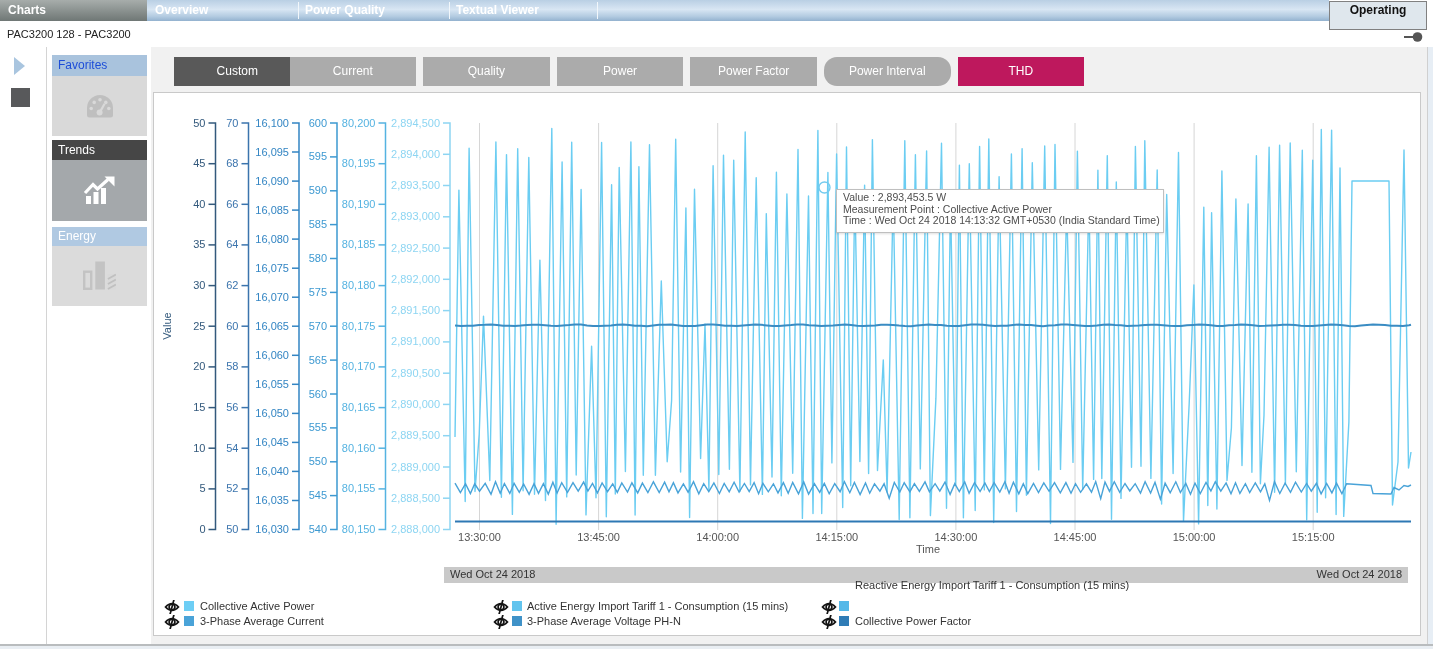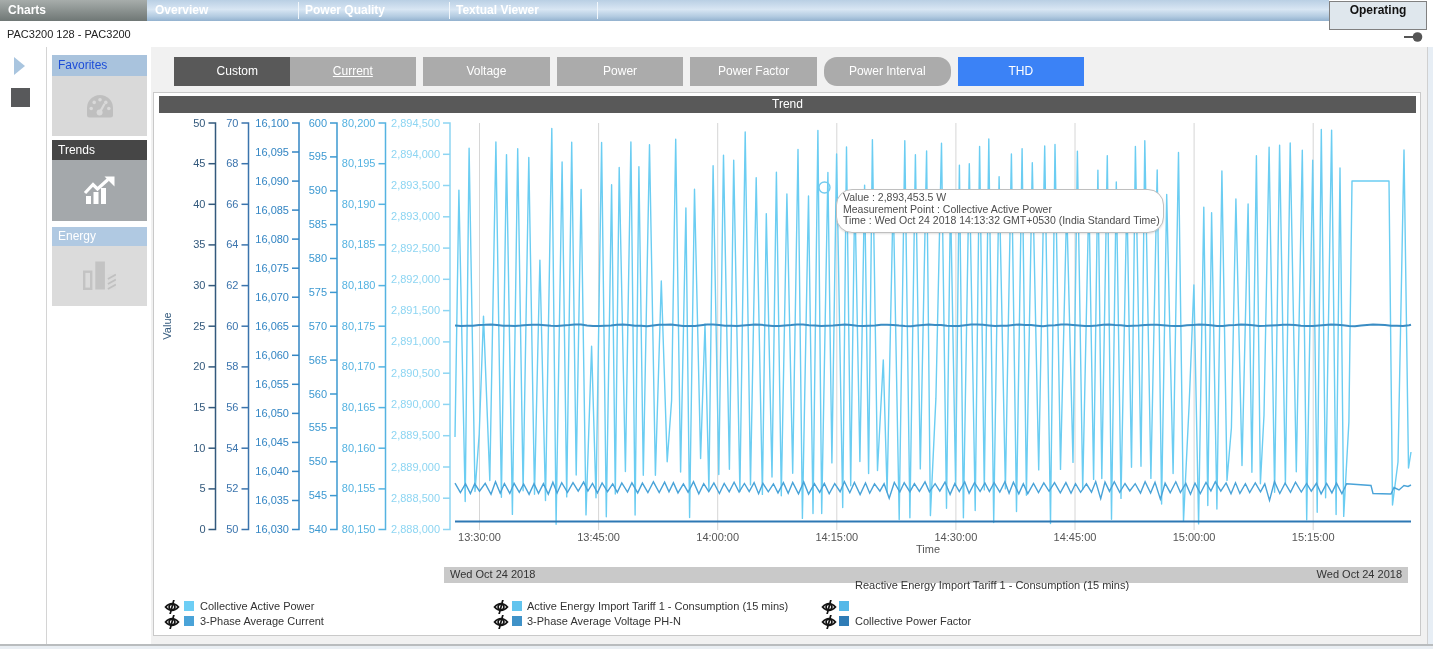--- a/index.html
+++ b/index.html
@@ -56,29 +56,28 @@
       <svg width="33" height="29" viewBox="0 0 33 29" style="display:block">
         <rect x="1.2" y="10.7" width="7" height="17.1" fill="none" stroke="#c3c3c3" stroke-width="2.4"></rect>
         <rect x="12.3" y="0.5" width="9.6" height="28" fill="#c3c3c3"></rect>
         <rect x="24.9" y="13" width="8" height="15.5" fill="#d9d9d9"></rect>
         <path d="M24.9,18 l8,-4.5 M24.9,23 l8,-4.5 M24.9,28 l8,-4.5" fill="none" stroke="#c0c0c0" stroke-width="1.8"></path>
       </svg>
     </div>
 
 <div style="position:absolute;left:151px;top:47px;width:1276px;height:597px;background:#f1f1f1;"></div>
 <div style="position:absolute;left:156.0px;top:57px;width:126.5px;height:28.5px;background:#595959;color:#fff;font-size:12px;display:flex;align-items:center;justify-content:center;margin-left:18px;">Custom</div>
-<div style="position:absolute;left:289.6px;top:57px;width:126.5px;height:28.5px;background:#ababab;color:#fff;font-size:12px;display:flex;align-items:center;justify-content:center;text-decoration:underline;">Current</div>
-<div style="position:absolute;left:423.2px;top:57px;width:126.5px;height:28.5px;background:#ababab;color:#fff;font-size:12px;display:flex;align-items:center;justify-content:center;">Voltage</div>
+<div style="position:absolute;left:289.6px;top:57px;width:126.5px;height:28.5px;background:#ababab;color:#fff;font-size:12px;display:flex;align-items:center;justify-content:center;">Current</div>
+<div style="position:absolute;left:423.2px;top:57px;width:126.5px;height:28.5px;background:#ababab;color:#fff;font-size:12px;display:flex;align-items:center;justify-content:center;">Quality</div>
 <div style="position:absolute;left:556.8px;top:57px;width:126.5px;height:28.5px;background:#ababab;color:#fff;font-size:12px;display:flex;align-items:center;justify-content:center;">Power</div>
 <div style="position:absolute;left:690.4px;top:57px;width:126.5px;height:28.5px;background:#ababab;color:#fff;font-size:12px;display:flex;align-items:center;justify-content:center;">Power Factor</div>
 <div style="position:absolute;left:824.0px;top:57px;width:126.5px;height:28.5px;background:#ababab;color:#fff;font-size:12px;display:flex;align-items:center;justify-content:center;border-radius:13px;">Power Interval</div>
-<div style="position:absolute;left:957.6px;top:57px;width:126.5px;height:28.5px;background:#3b82f6;color:#fff;font-size:12px;display:flex;align-items:center;justify-content:center;">THD</div>
+<div style="position:absolute;left:957.6px;top:57px;width:126.5px;height:28.5px;background:#be185d;color:#fff;font-size:12px;display:flex;align-items:center;justify-content:center;">THD</div>
 
 <div style="position:absolute;left:152.5px;top:91.5px;width:1268px;height:544.5px;background:#fff;border:1px solid #c9c9c9;"></div>
-<div style="position:absolute;left:159px;top:96px;width:1257px;height:17px;background:#595959;color:#fff;font-size:12px;text-align:center;line-height:17px;">Trend</div>
 
 <svg style="position:absolute;left:0;top:0;" width="1433" height="649" viewBox="0 0 1433 649">
 <line x1="479.5" y1="123.0" x2="479.5" y2="530" stroke="#d6d6d6" stroke-width="1"></line>
 <line x1="598.6" y1="123.0" x2="598.6" y2="530" stroke="#d6d6d6" stroke-width="1"></line>
 <line x1="717.7" y1="123.0" x2="717.7" y2="530" stroke="#d6d6d6" stroke-width="1"></line>
 <line x1="836.8" y1="123.0" x2="836.8" y2="530" stroke="#d6d6d6" stroke-width="1"></line>
 <line x1="955.9" y1="123.0" x2="955.9" y2="530" stroke="#d6d6d6" stroke-width="1"></line>
 <line x1="1075.0" y1="123.0" x2="1075.0" y2="530" stroke="#d6d6d6" stroke-width="1"></line>
 <line x1="1194.1" y1="123.0" x2="1194.1" y2="530" stroke="#d6d6d6" stroke-width="1"></line>
 <line x1="1313.2" y1="123.0" x2="1313.2" y2="530" stroke="#d6d6d6" stroke-width="1"></line>
@@ -241,21 +240,21 @@
 <polyline points="455.0,483.1 460.4,492.6 465.5,483.7 470.4,493.5 474.7,483.8 479.5,491.2 485.2,483.4 491.0,494.3 495.5,481.7 500.2,493.2 504.4,483.5 509.8,493.4 514.1,483.3 519.3,492.3 523.6,484.0 529.1,494.4 534.0,483.6 538.5,493.4 543.4,483.7 548.3,494.1 552.9,482.2 557.1,493.0 561.7,482.7 567.5,492.4 573.0,482.7 578.2,491.2 583.6,482.1 587.9,491.1 592.5,483.5 597.4,492.9 602.1,482.9 607.5,491.6 612.7,483.9 617.3,492.4 621.8,483.0 627.5,492.0 631.9,482.8 637.7,492.9 642.4,483.1 647.9,492.6 653.4,481.8 659.2,492.6 664.6,482.1 669.0,491.9 673.4,482.6 678.0,492.9 683.4,483.8 688.1,492.2 693.5,481.6 698.8,493.8 703.7,483.6 708.8,491.7 713.9,482.9 719.4,493.5 724.2,483.4 729.2,491.8 734.1,482.3 739.1,492.1 744.4,483.5 749.2,491.6 754.1,482.6 758.6,493.7 762.9,483.3 768.3,491.8 773.4,483.8 778.0,492.9 783.4,482.7 788.2,493.3 792.7,482.5 798.5,493.8 803.7,481.9 808.6,494.1 814.4,483.6 819.7,492.3 824.3,483.4 829.2,493.8 834.7,483.7 840.1,491.7 844.4,481.6 849.8,492.7 854.4,482.4 860.1,494.5 865.5,482.9 869.7,493.2 874.5,483.9 879.9,491.2 884.1,483.7 889.2,498.3 894.3,482.5 899.8,492.0 904.2,482.8 909.9,491.9 914.4,483.7 919.4,491.4 925.0,481.9 929.4,491.9 935.1,483.7 939.8,491.1 945.0,482.1 950.1,494.4 954.8,483.6 959.3,491.5 964.7,481.8 969.1,493.2 974.5,482.6 980.1,491.5 984.9,482.9 989.4,491.5 994.1,482.7 999.8,492.1 1004.9,481.7 1009.1,493.2 1013.4,482.2 1018.8,493.7 1023.3,483.6 1027.8,493.6 1033.5,483.4 1038.5,492.5 1043.8,482.9 1049.1,491.3 1054.5,482.6 1060.3,492.9 1065.9,482.6 1071.0,493.2 1075.5,483.7 1080.6,492.3 1086.4,483.9 1091.5,492.2 1095.7,481.6 1100.7,498.6 1105.0,482.1 1109.5,491.4 1114.3,481.8 1119.7,492.4 1125.0,483.5 1129.8,491.0 1135.2,483.7 1140.5,493.1 1145.1,481.7 1150.6,493.0 1155.0,482.2 1160.4,499.1 1165.1,483.2 1170.2,492.7 1175.8,481.8 1180.4,492.5 1185.8,483.4 1190.5,494.2 1195.0,483.1 1200.3,493.5 1206.0,482.5 1210.9,491.1 1215.3,481.8 1220.8,491.1 1226.1,482.9 1231.0,493.8 1235.5,482.8 1239.9,493.4 1245.4,483.7 1249.7,492.5 1255.3,483.0 1260.5,491.9 1264.8,483.8 1269.5,500.4 1274.5,481.6 1279.8,493.5 1285.1,483.2 1290.5,492.3 1295.5,482.2 1301.3,492.0 1306.6,483.5 1311.3,491.1 1316.4,483.3 1321.1,493.9 1326.6,483.4 1331.9,492.9 1336.5,483.2 1341.9,493.7 1346.6,483.8 1350.0,484.0 1371.0,485.5 1373.0,493.5 1391.0,494.0 1394.0,487.5 1399.0,490.0 1404.0,485.5 1408.0,486.5 1411.0,485.0" fill="none" stroke="#49a3d8" stroke-width="1.4"></polyline>
 <polyline points="455.0,521.5 1411.0,521.5" fill="none" stroke="#2e78b4" stroke-width="1.8"></polyline>
 <circle cx="824.5" cy="187.5" r="5.5" fill="none" stroke="#74cbee" stroke-width="1.4"></circle>
 </svg>
 
 <div style="position:absolute;left:444px;top:567px;width:964px;height:15.5px;background:#c9c9c9;font-size:11px;color:#333;line-height:15.5px;">
 <span style="position:absolute;left:6px;">Wed Oct 24 2018</span>
 <span style="position:absolute;right:6px;">Wed Oct 24 2018</span>
 </div>
 
-<div style="position:absolute;left:836px;top:189px;width:328px;height:44px;background:#fff;border:1px solid #bfbfbf;border-radius:16px;box-shadow:0 1px 2px rgba(0,0,0,0.12);font-size:10.5px;color:#4d4d4d;line-height:11.5px;padding:2px 0 0 6px;">
+<div style="position:absolute;left:836px;top:189px;width:328px;height:44px;background:#fff;border:1px solid #bfbfbf;border-radius:0;box-shadow:0 1px 2px rgba(0,0,0,0.12);font-size:10.5px;color:#4d4d4d;line-height:11.5px;padding:2px 0 0 6px;">
 <div style="white-space:nowrap;">Value : 2,893,453.5 W</div>
 <div style="white-space:nowrap;">Measurement Point : Collective Active Power</div>
 <div style="white-space:nowrap;">Time : Wed Oct 24 2018 14:13:32 GMT+0530 (India Standard Time)</div>
 </div>
 
 <div style="position:absolute;left:163.5px;top:599.5px;">
       <svg width="16" height="14" viewBox="0 0 16 14" style="display:block">
         <path d="M1.5,7 Q8,0 14.5,7 Q8,14 1.5,7 Z" fill="none" stroke="#141414" stroke-width="1.7"></path>
         <circle cx="8" cy="7" r="2.9" fill="none" stroke="#141414" stroke-width="1.7"></circle>
         <line x1="10" y1="-0.5" x2="6" y2="14.5" stroke="#141414" stroke-width="1.7"></line>

